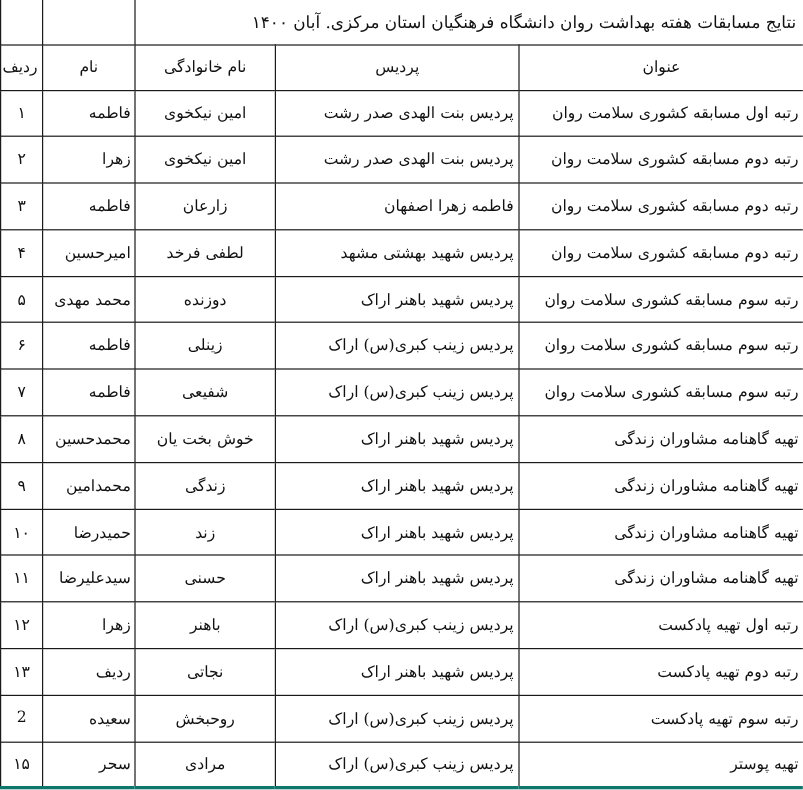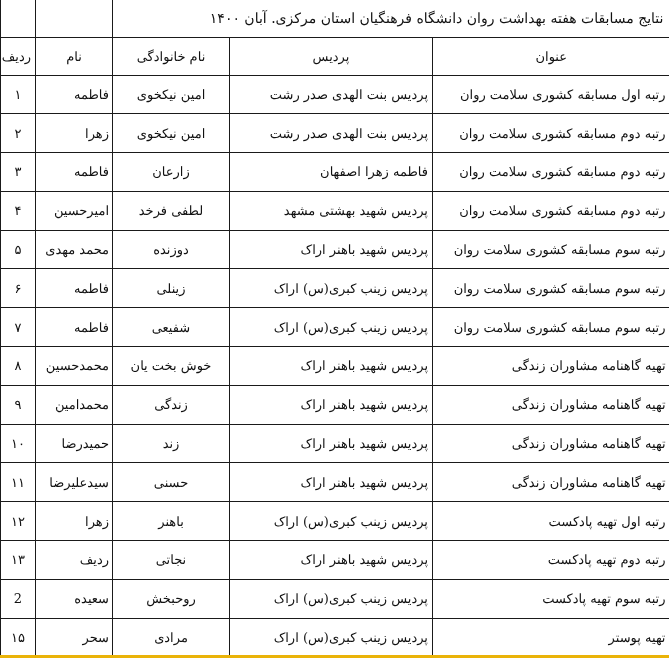--- a/index.html
+++ b/index.html
@@ -25,21 +25,21 @@
   tr.title-row td { height: 37px; border-top: none; }
   tr.header-row td { height: 38px; text-align: center; margin-left: 18px; }
   tr.data-row td { height: 38.8px; }
   td.title-cell { text-align: right; font-size: 14px; padding-right: 6px; border-right: none; }
   td.blank-cell { }
   td.c-title { text-align: right; }
   td.c-campus { text-align: right; }
   td.c-family { text-align: center; }
   td.c-name { text-align: right; padding-right: 3px; margin-top: 32px; }
   td.c-rank { text-align: center; }
-  tr.data-row:last-child td { border-bottom: 3px solid #eab308; }
+  tr.data-row:last-child td { border-bottom: 3px solid #0f766e; }
   td:first-child { border-right: none; }
   td:last-child { border-left: 1px solid #1a1a1a; }
 </style>
 </head>
 <body>
 
 <table>
   <colgroup>
     <col style="width:237px">
     <col style="width:203px">

